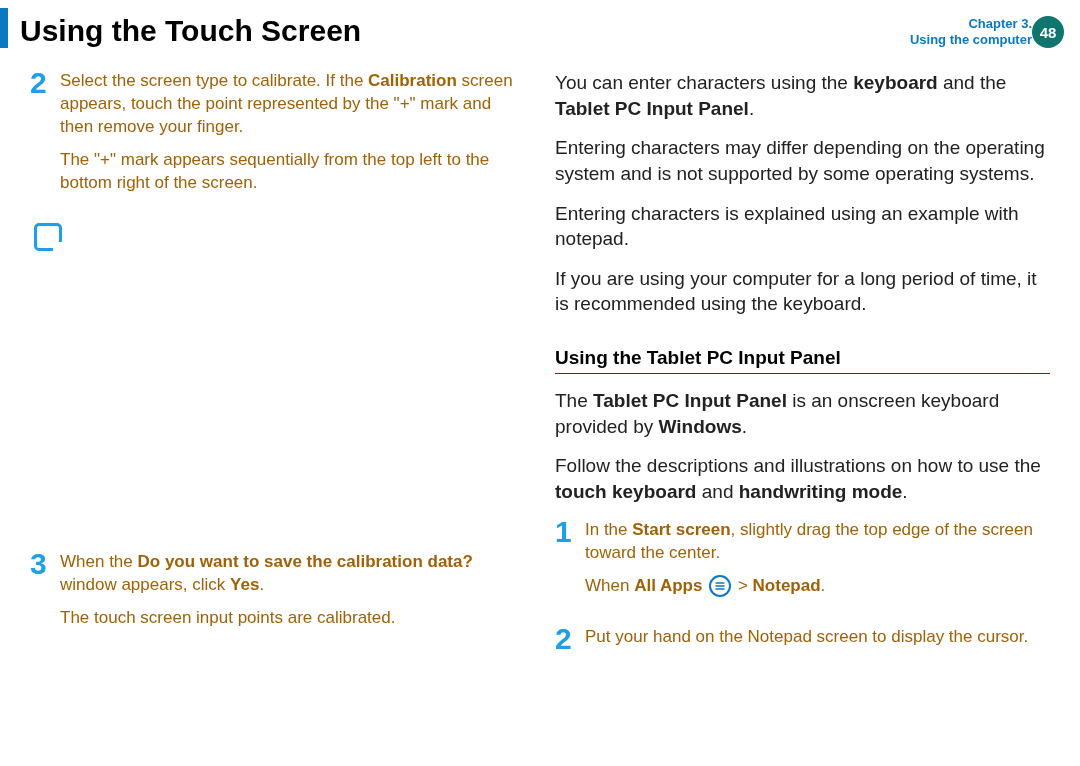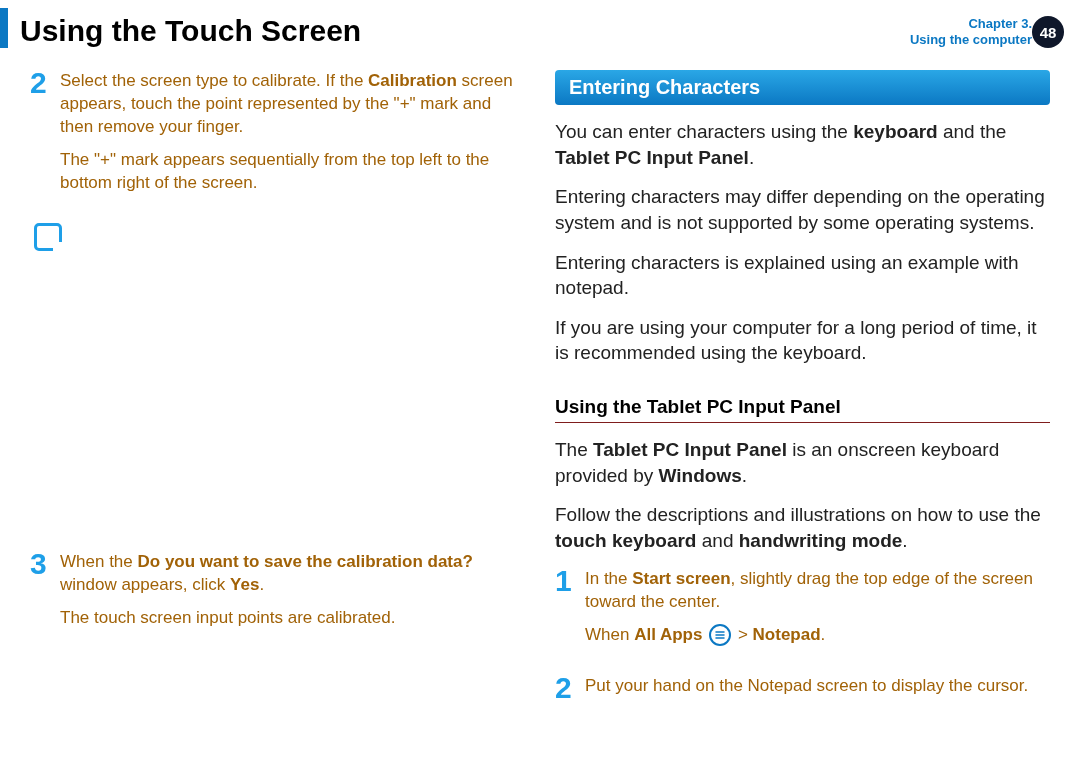--- a/index.html
+++ b/index.html
@@ -35,21 +35,21 @@
     color: #0b78c3;
     font-size: 13px;
     font-weight: 700;
     line-height: 1.25;
     margin-right: 0;
   }
   .page-num-badge {
     width: 32px;
     height: 32px;
     border-radius: 50%;
-    background: #0f172a;
+    background: #0f766e;
     color: #fff;
     font-size: 15px;
     font-weight: 700;
     display: flex;
     align-items: center;
     justify-content: center;
     margin-right: 16px;
   }
   .columns {
     display: flex;
@@ -165,21 +165,20 @@
           <span>When the </span><b>Do you want to save the calibration data?</b><span> window appears, click </span><b>Yes</b><span>.</span>
         </p>
         <p>The touch screen input points are calibrated.</p>
       </div>
     </div>
 
   </div>
 
   <div class="col">
 
-    <div class="section-header">Entering Characters</div>
 
     <p class="body-text">
       <span>You can enter characters using the </span><b>keyboard</b><span> and the </span><b>Tablet PC Input Panel</b><span>.</span>
     </p>
     <p class="body-text">Entering characters may differ depending on the operating system and is not supported by some operating systems.</p>
     <p class="body-text">Entering characters is explained using an example with notepad.</p>
     <p class="body-text">If you are using your computer for a long period of time, it is recommended using the keyboard.</p>
 
     <div class="subheading">Using the Tablet PC Input Panel</div>
 

